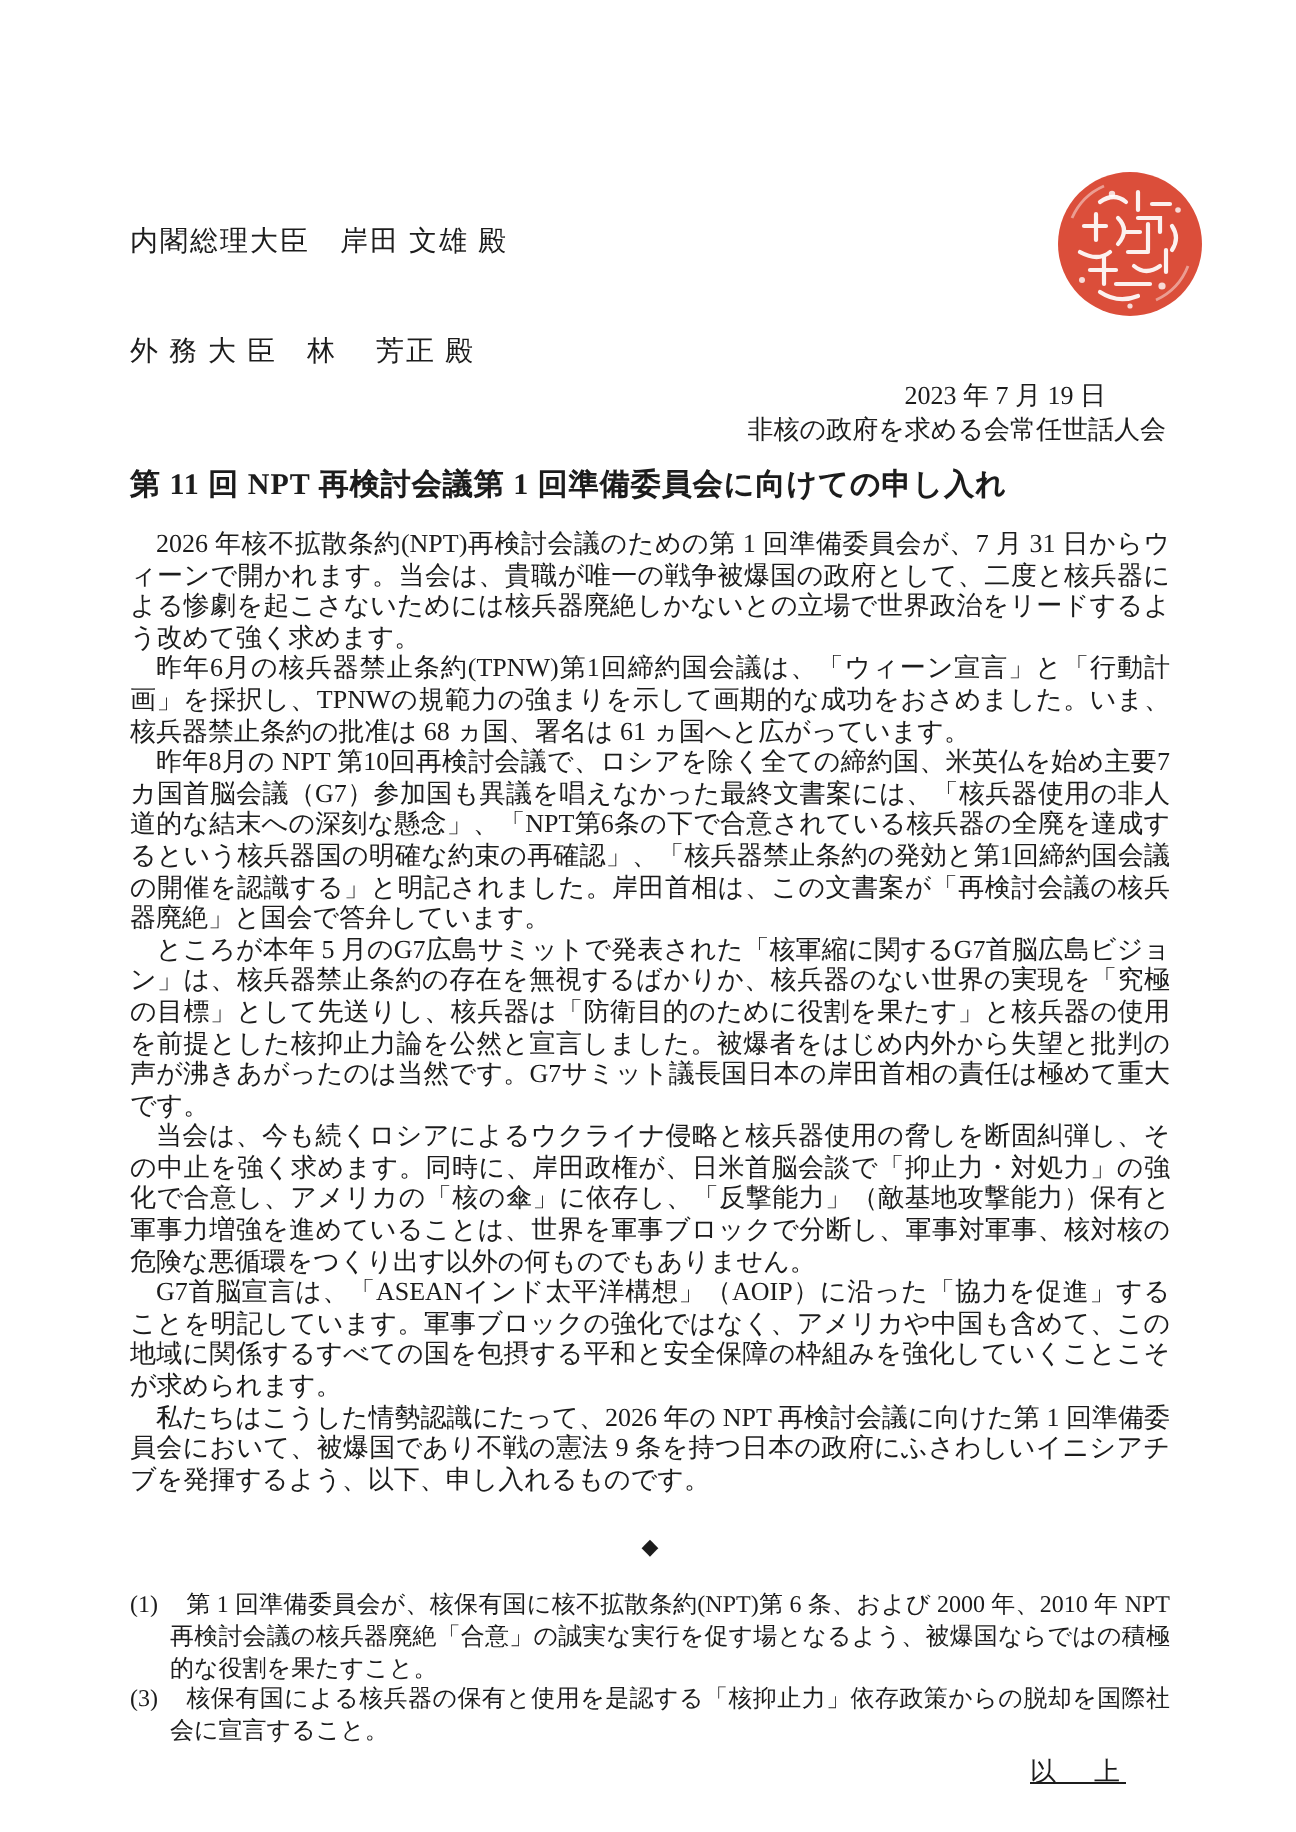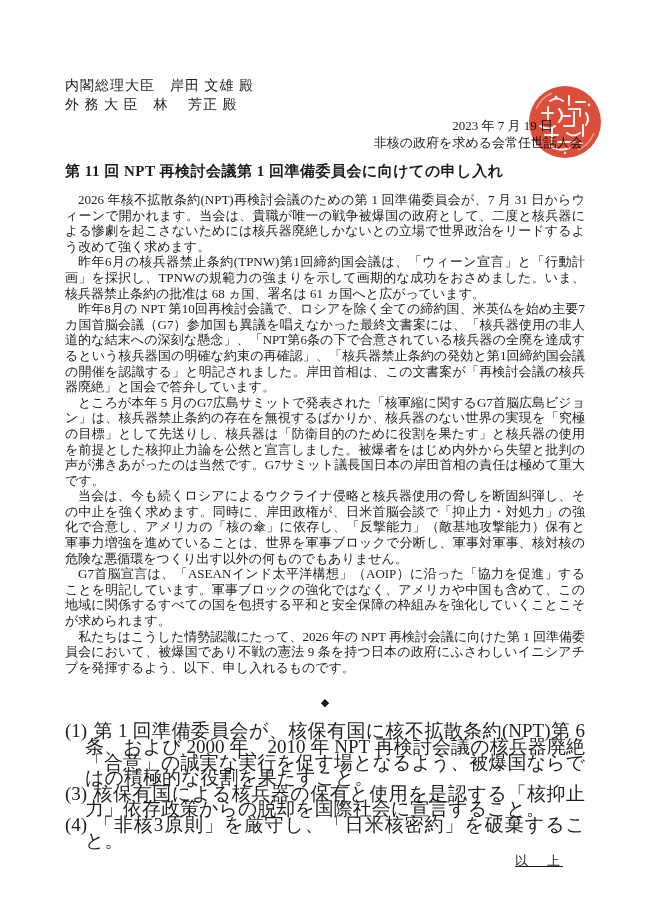--- a/index.html
+++ b/index.html
@@ -14,20 +14,21 @@
     overflow: hidden;
     font-family: "Liberation Serif", "DejaVu Serif", serif;
     color: #1c1c1c;
   }
   .addressee-block { margin: 0 0 2px 0; }
   .addressee-line {
     font-size: 14px;
     line-height: 19px;
     letter-spacing: 1px;
     white-space: pre;
+    margin-top: 36px;
   }
   .date-line {
     text-align: right;
     font-size: 13px;
     line-height: 17px;
     padding-right: 32px;
     margin-top: 3px;
   }
   .sender-line {
     text-align: right;
@@ -51,21 +52,21 @@
     text-indent: 1em;
   }
   .separator {
     text-align: center;
     font-size: 11px;
     line-height: 12px;
     margin: 21px 0 15px 0;
   }
   .demand {
     margin: 0;
-    font-size: 19px;
+    font-size: 12px;
     line-height: 15.6px;
     text-align: justify;
     padding-left: 20px;
   }
   .demand .num {
     display: inline-block;
     margin-left: -20px;
     width: 20px;
     padding-right: 8px;
     box-sizing: content-box;
@@ -150,20 +151,17 @@
 
   <div class="separator">◆</div>
 
   <div class="demand-list">
     <p class="demand">
       <span class="num">(1)</span><span>第 1 回準備委員会が、核保有国に核不拡散条約(NPT)第 6 条、および 2000 年、2010 年 NPT 再検討会議の核兵器廃絶「合意」の誠実な実行を促す場となるよう、被爆国ならではの積極的な役割を果たすこと。</span>
     </p>
     <p class="demand">
       <span class="num">(3)</span><span>核保有国による核兵器の保有と使用を是認する「核抑止力」依存政策からの脱却を国際社会に宣言すること。</span>
     </p>
-    <p class="demand">
-      <span class="num">(4)</span><span>「非核3原則」を厳守し、「日米核密約」を破棄すること。</span>
-    </p>
   </div>
 
   <div class="closing">以　上</div>
 
 </div>
 
 </body></html>

